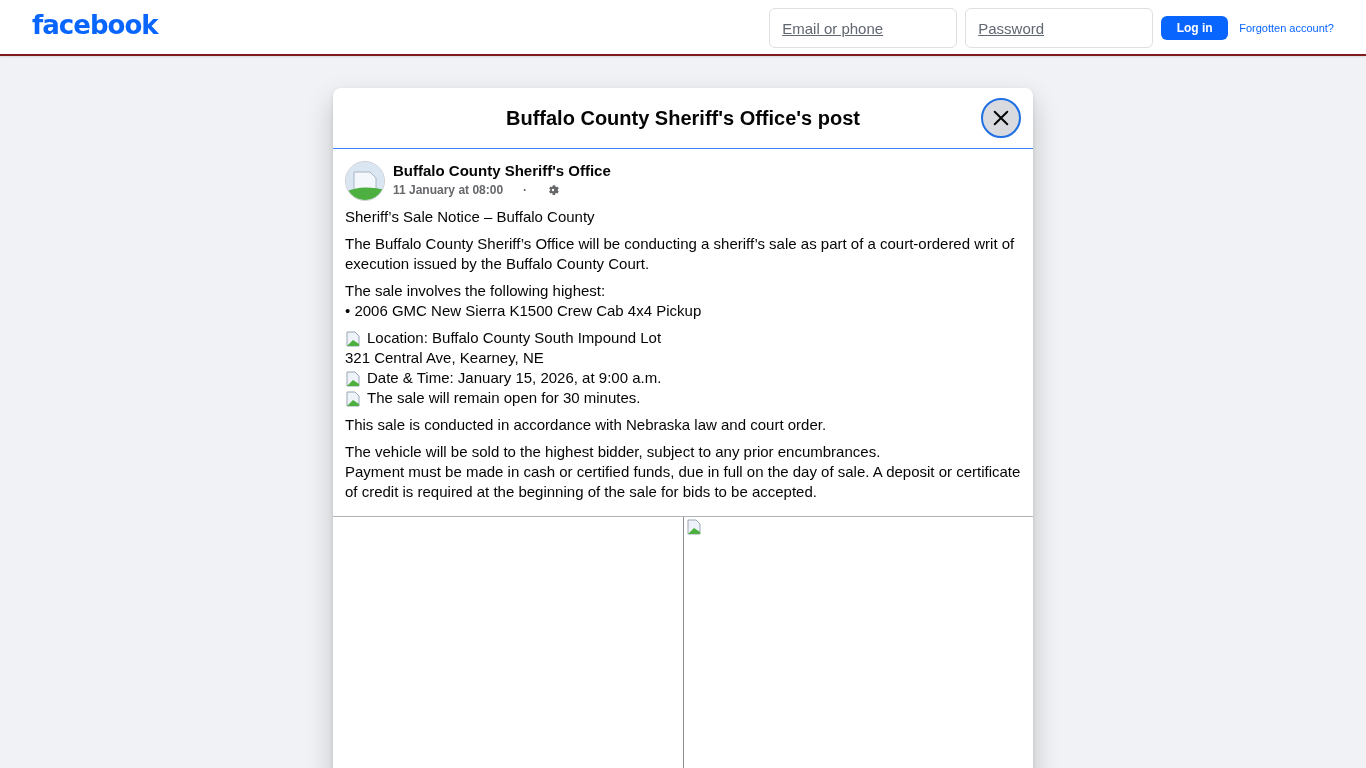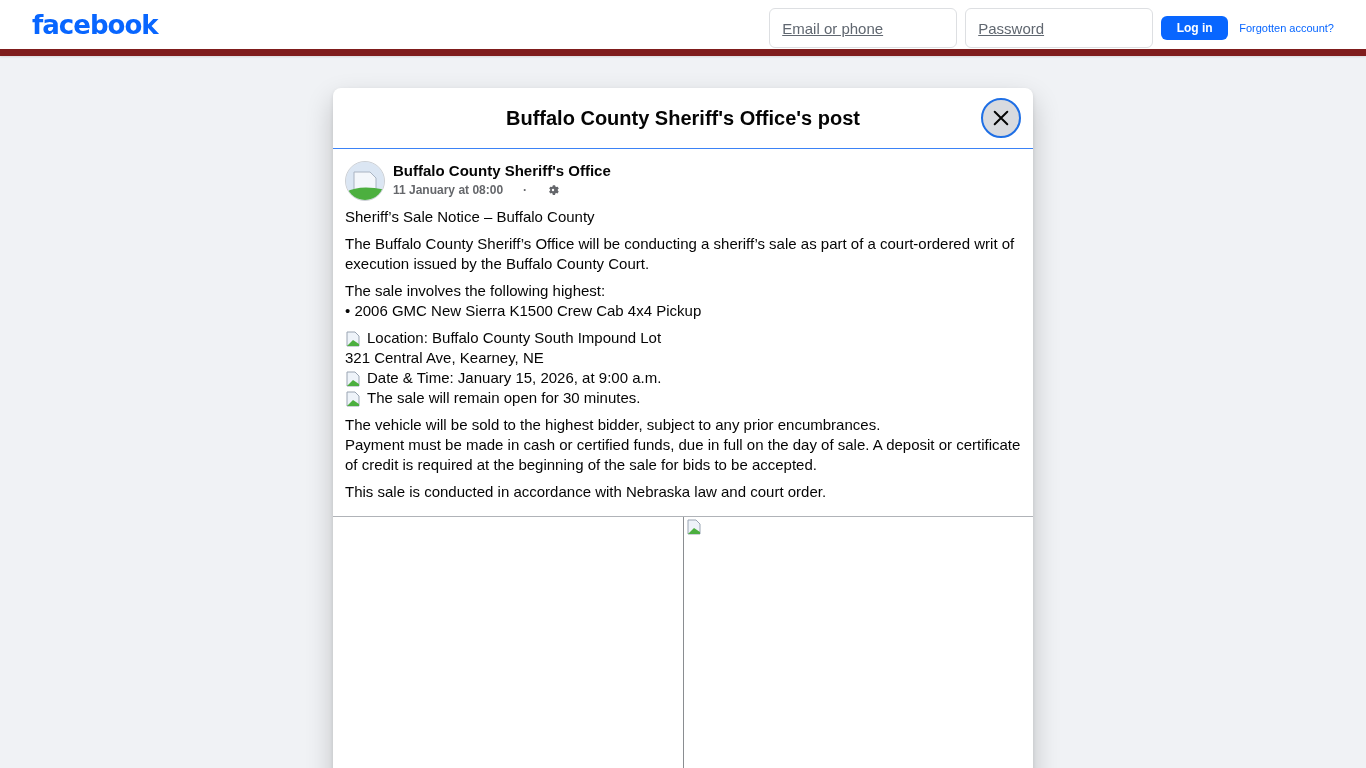--- a/index.html
+++ b/index.html
@@ -1,19 +1,19 @@
 <!DOCTYPE html>
 <html><head>
 <meta charset="utf-8">
 <style>
   * { box-sizing: border-box; margin: 0; padding: 0; }
   html, body { width: 1366px; height: 768px; overflow: hidden; }
   body { background: #f0f2f5; font-family: "Liberation Sans", "DejaVu Sans", sans-serif; color: #050505; position: relative; }
 
-  .topbar { position: absolute; left: 0; top: 0; width: 1366px; height: 56px; background: #ffffff; box-shadow: 0 1px 2px rgba(0,0,0,0.1); border-bottom: 7px solid #7f1d1d; }
+  .topbar { position: absolute; left: 0; top: 0; width: 1366px; height: 56px; background: #ffffff; box-shadow: 0 1px 2px rgba(0,0,0,0.1); border-bottom: 2px solid #7f1d1d; }
   .logo { position: absolute; left: 32px; top: 10px; font-family: "DejaVu Sans", sans-serif; font-weight: bold; font-size: 26px; color: #0866ff; letter-spacing: -1px; }
   .login-form { position: absolute; right: 0; top: 8px; height: 40px; display: flex; align-items: center; }
   .field { width: 188px; height: 40px; border: 1px solid #dddfe2; border-radius: 6px; background: #fff; font-size: 15px; color: #606770; padding: 0 12px; margin-right: 8px; font-family: "Liberation Sans", sans-serif; outline: none; text-decoration: underline; }
   .field::placeholder { color: #606770; }
   .login-btn { height: 24px; width: 67px; border: none; border-radius: 6px; background: #0866ff; color: #fff; font-weight: bold; font-size: 12px; font-family: Liberation Sans, sans-serif; margin-right: 11px; cursor: pointer; }
   .forgot-link { font-size: 11px; color: #0866ff; text-decoration: none; margin-right: 32px; white-space: nowrap; }
 
   .modal { position: absolute; left: 333px; top: 88px; width: 700px; height: 700px; background: #fff; border-radius: 8px 8px 0 0; box-shadow: 0 12px 28px rgba(0,0,0,0.2), 0 2px 4px rgba(0,0,0,0.1); overflow: hidden; }
   .modal-header { height: 61px; border-bottom: 1px solid #3b82f6; position: relative; display: flex; align-items: center; justify-content: center; }
   .modal-title { font-size: 20px; font-weight: bold; color: #050505; }
@@ -93,25 +93,25 @@
       <span>321 Central Ave, Kearney, NE</span><br>
       <svg class="broken-img" viewBox="0 0 16 16">
           <path d="M2 1 h8 l4 4 v10 h-12 z" fill="#eef3f9" stroke="#9aa5b3" stroke-width="1"></path>
           <path d="M2 15 L8 9 L14 13 V15 Z" fill="#4caf3f"></path>
         </svg><span>Date &amp; Time: January 15, 2026, at 9:00 a.m.</span><br>
       <svg class="broken-img" viewBox="0 0 16 16">
           <path d="M2 1 h8 l4 4 v10 h-12 z" fill="#eef3f9" stroke="#9aa5b3" stroke-width="1"></path>
           <path d="M2 15 L8 9 L14 13 V15 Z" fill="#4caf3f"></path>
         </svg><span>The sale will remain open for 30 minutes.</span>
     </p>
+    <p>This sale is conducted in accordance with Nebraska law and court order.</p>
     <p>
       <span>The vehicle will be sold to the highest bidder, subject to any prior encumbrances.</span><br>
       <span>Payment must be made in cash or certified funds, due in full on the day of sale. A deposit or certificate of credit is required at the beginning of the sale for bids to be accepted.</span>
     </p>
-    <p>This sale is conducted in accordance with Nebraska law and court order.</p>
   </div>
 
   <div class="photos">
     <div class="photo-left"></div>
     <div class="photo-right">
       <svg class="broken-img" viewBox="0 0 16 16">
           <path d="M2 1 h8 l4 4 v10 h-12 z" fill="#eef3f9" stroke="#9aa5b3" stroke-width="1"></path>
           <path d="M2 15 L8 9 L14 13 V15 Z" fill="#4caf3f"></path>
         </svg>
     </div>

